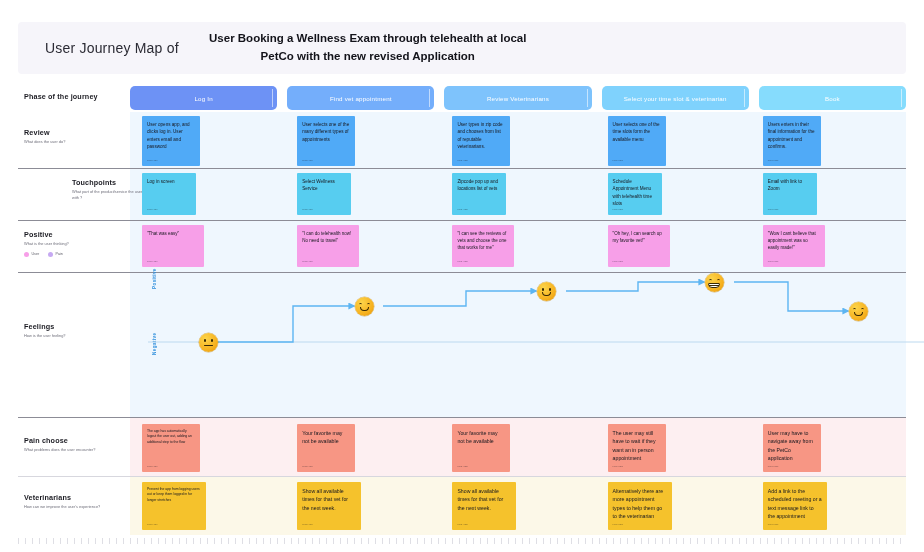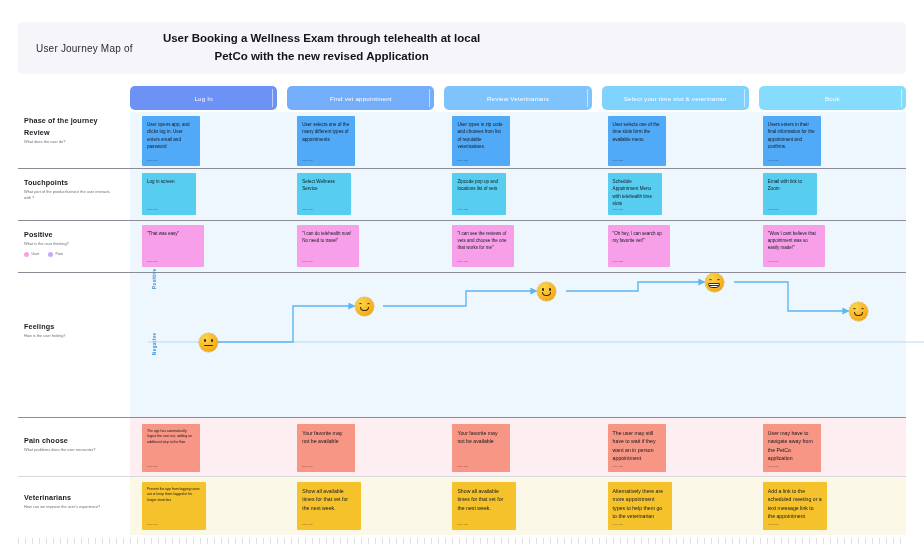--- a/index.html
+++ b/index.html
@@ -20,24 +20,25 @@
     position: absolute;
     left: 18px; top: 22px;
     width: 888px; height: 52px;
     background: #f6f5fa;
     border-radius: 4px;
     display: flex;
     align-items: center;
     padding-left: 18px;
   }
   .title-prefix {
-    font-size: 10px;
+    font-size: 14px;
     color: #2b2b34;
     letter-spacing: .2px;
     white-space: nowrap;
+    margin-left: 9px;
   }
   .title-main {
     font-size: 11.5px;
     font-weight: bold;
     color: #13131a;
     margin-left: 24px;
     line-height: 1.55;
     text-align: center;
     max-width: 330px;
   }
@@ -252,21 +253,21 @@
 <body>
 
 <div class="canvas">
 
   <div class="title-bar">
     <div class="title-prefix">User Journey Map of</div>
     <div class="title-main">User Booking a Wellness Exam through telehealth at local PetCo with the new revised Application</div>
   </div>
 
   <div class="row" id="phase-row">
-    <div class="row-label" style="top:6px;margin-top:24px;">
+    <div class="row-label" style="top:6px;">
       <div class="rl-title">Phase of the journey</div>
     </div>
     <div class="phase-track" id="phase-track">
         <div class="phase-chip" style="background: rgb(109, 146, 245);">
           <span>Log In</span>
         </div>
         <div class="phase-chip" style="background: rgb(116, 174, 251);">
           <span>Find vet appointment</span>
         </div>
         <div class="phase-chip" style="background: rgb(126, 195, 252);">
@@ -317,21 +318,21 @@
         <div class="note action">
           <div class="note-text">Users enters in their final information for the appointment and confirms.</div>
           <div class="note-author">Leia Hale</div>
         </div>
       </div>
     </div>
   <div class="hr" style="top:168px;"></div>
 
   <div class="band blue" style="top:169px;height:51px;"></div>
   <div class="row" style="top:169px;height:51px;">
-    <div class="row-label" style="top:9px;">
+    <div class="row-label" style="top:9px;margin-left:48px;">
       <div class="rl-title">Touchpoints</div>
       <div class="rl-sub">What part of the product/service the user interacts with ?</div>
     </div>
   </div>
   <div class="notes-track" id="touchpoints-track" style="top:173px;">
       <div class="note-cell">
         <div class="note touch">
           <div class="note-text">Log in screen</div>
           <div class="note-author">Leia Hale</div>
         </div>

